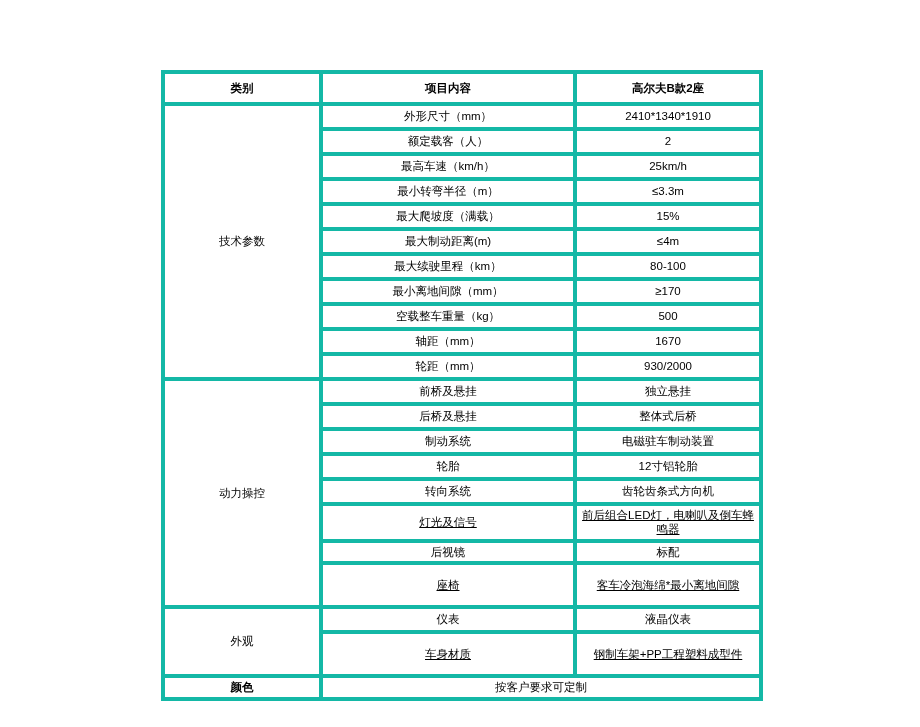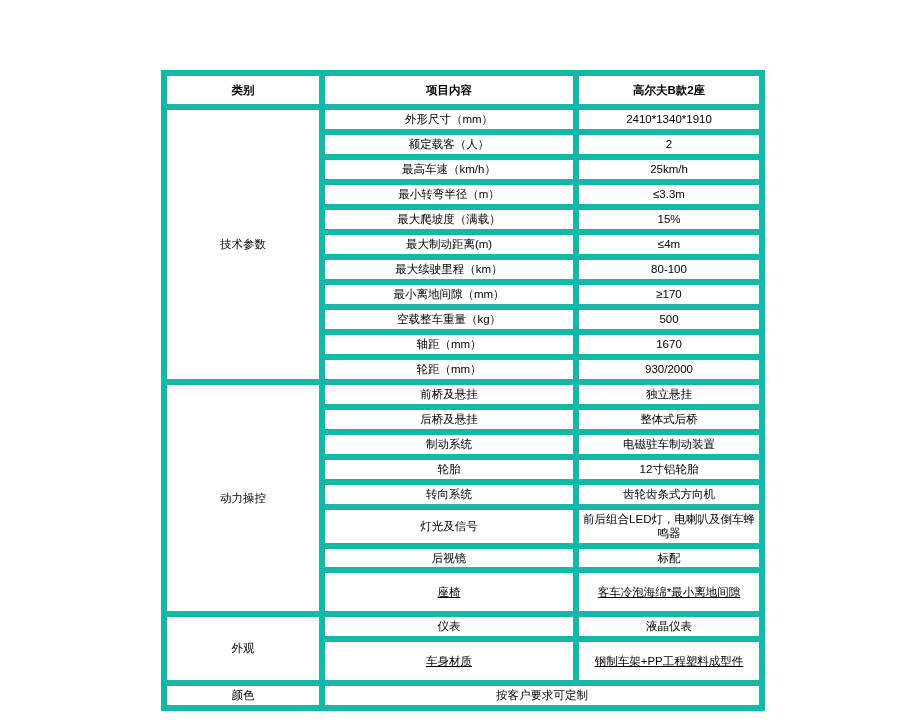--- a/index.html
+++ b/index.html
@@ -19,21 +19,21 @@
     left: 161px;
     top: 70px;
     width: 598px;
   }
   table.spec {
     border-collapse: collapse;
     table-layout: fixed;
     width: 598px;
   }
   table.spec td {
-    border: 6px solid #14b8a6;
+    border: 4px solid #14b8a6;
     font-size: 11.5px;
     line-height: 1.25;
     text-align: center;
     vertical-align: middle;
     padding: 2px 3px;
     font-family: "Liberation Sans", sans-serif;
   }
   .col-cat { width: 158px; }
   .col-item { width: 254px; }
   .col-val { width: 186px; }
@@ -41,26 +41,26 @@
   .hdr td {
     font-weight: bold;
     height: 24px;
   }
   .hdr .plain {
     font-weight: bold;
   }
   .rowh { height: 25px; }
   .rowh-tall { height: 44px; text-decoration: underline; }
   .rowh-short { height: 16px; }
-  .rowh-mid { height: 33px; }
+  .rowh-mid { height: 33px; text-decoration: underline; }
   .cat-cell {
     font-size: 11.5px;
   }
   .color-label {
-    font-weight: normal;
+    font-weight: bold;
   }
   .color-value {
     text-align: center;
   }
 </style>
 </head>
 <body>
 
 <div class="sheet">
   <table class="spec">

